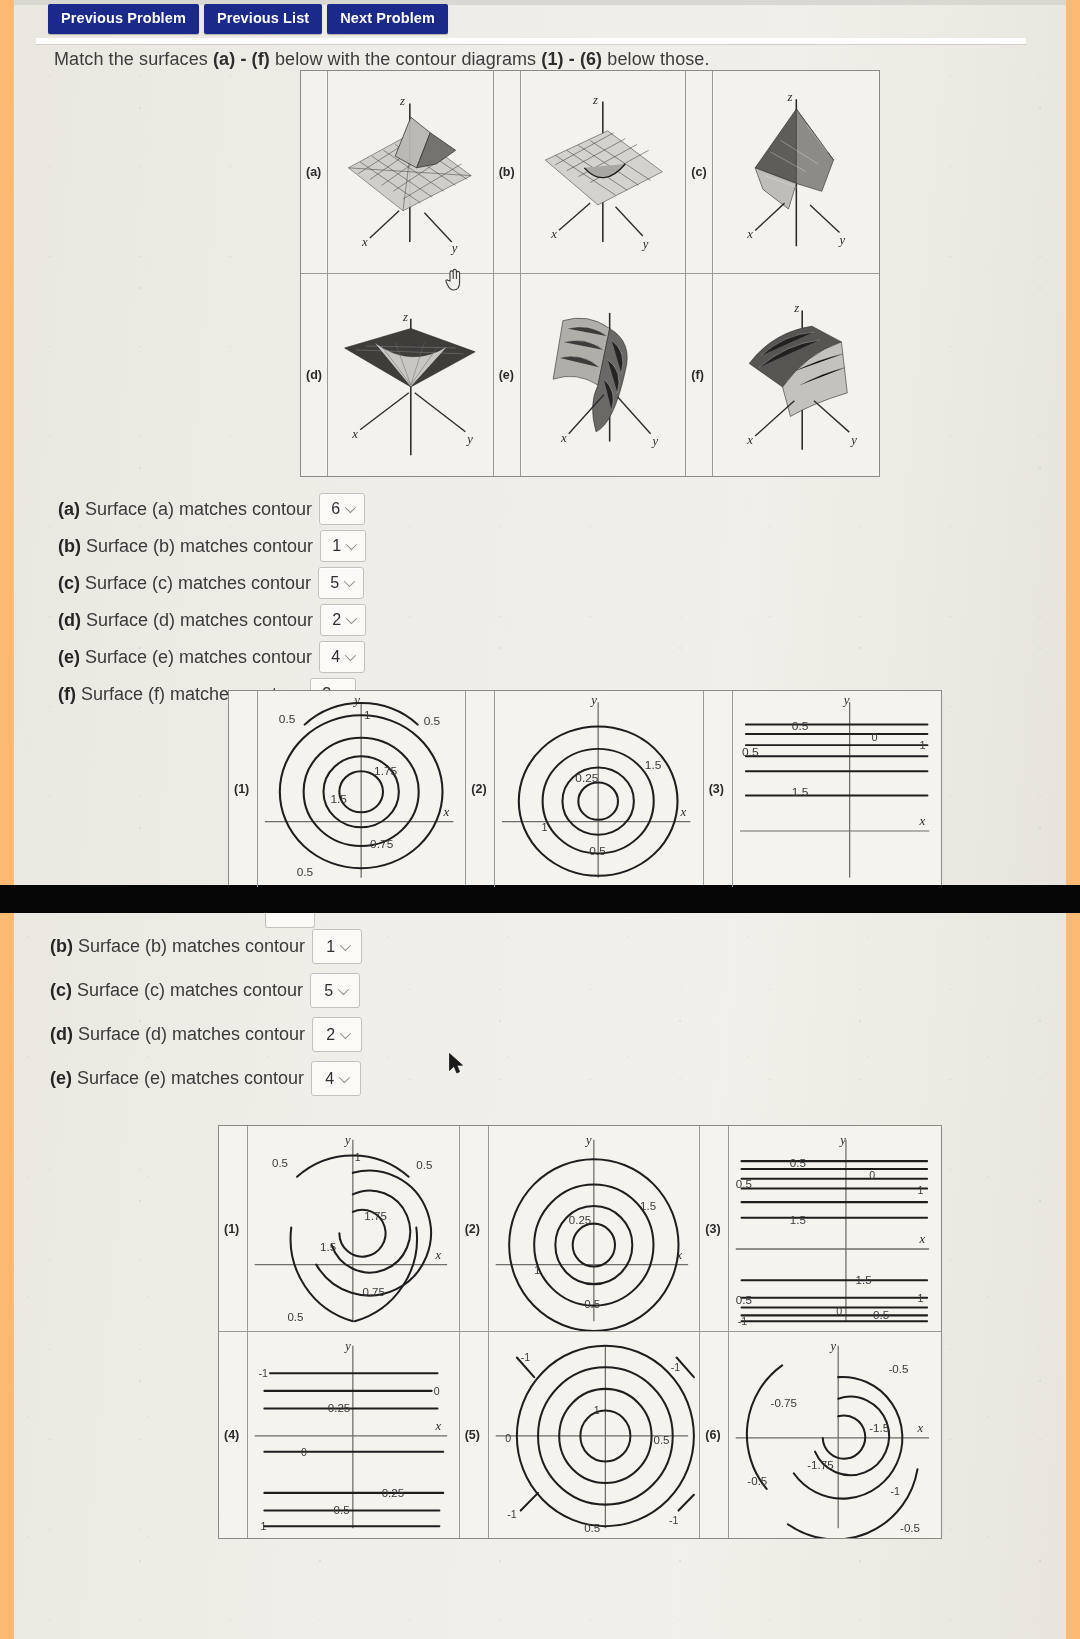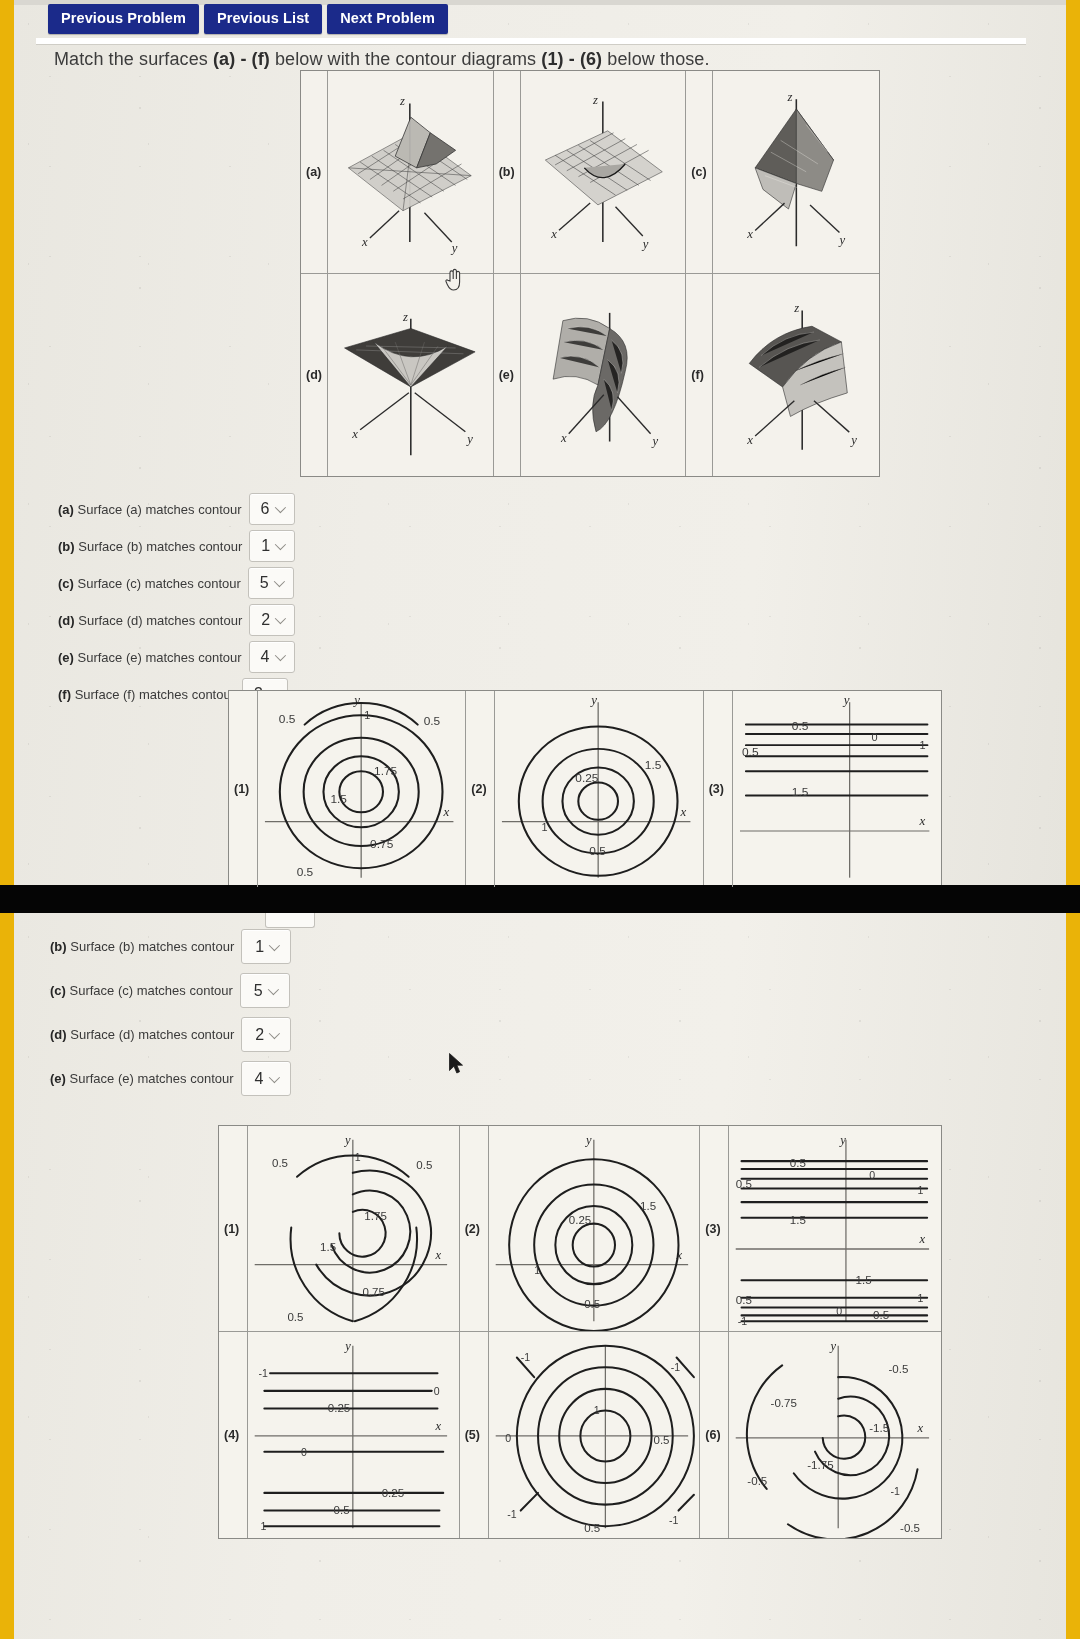--- a/index.html
+++ b/index.html
@@ -13,21 +13,21 @@
     height: 1639px;
     position: relative;
     overflow: hidden;
     font-family: "Liberation Sans", sans-serif;
   }
 
   
   #page-frame {
     position: absolute;
     inset: 0;
-    background: #eab308;
+    background: #fdba74;
   }
 
   
   .screen-panel {
     position: absolute;
     background: #eeece6;
   }
   #top-panel {
     left: 14px;
     top: 0px;
@@ -167,21 +167,21 @@
 
   .match-row {
     display: flex;
     align-items: center;
     margin-bottom: 7px;
     height: 30px;
   }
   #match-list-bottom .match-row { margin-bottom: 11px; height: 33px; }
 
   .match-text {
-    font-size: 13px;
+    font-size: 18px;
     color: #3a3a3a;
     white-space: nowrap;
     padding-right: 7px;
   }
   .match-text b { font-weight: bold; color: #262626; }
 
   .select-box {
     width: 44px;
     height: 30px;
     background: #fbfaf7;

